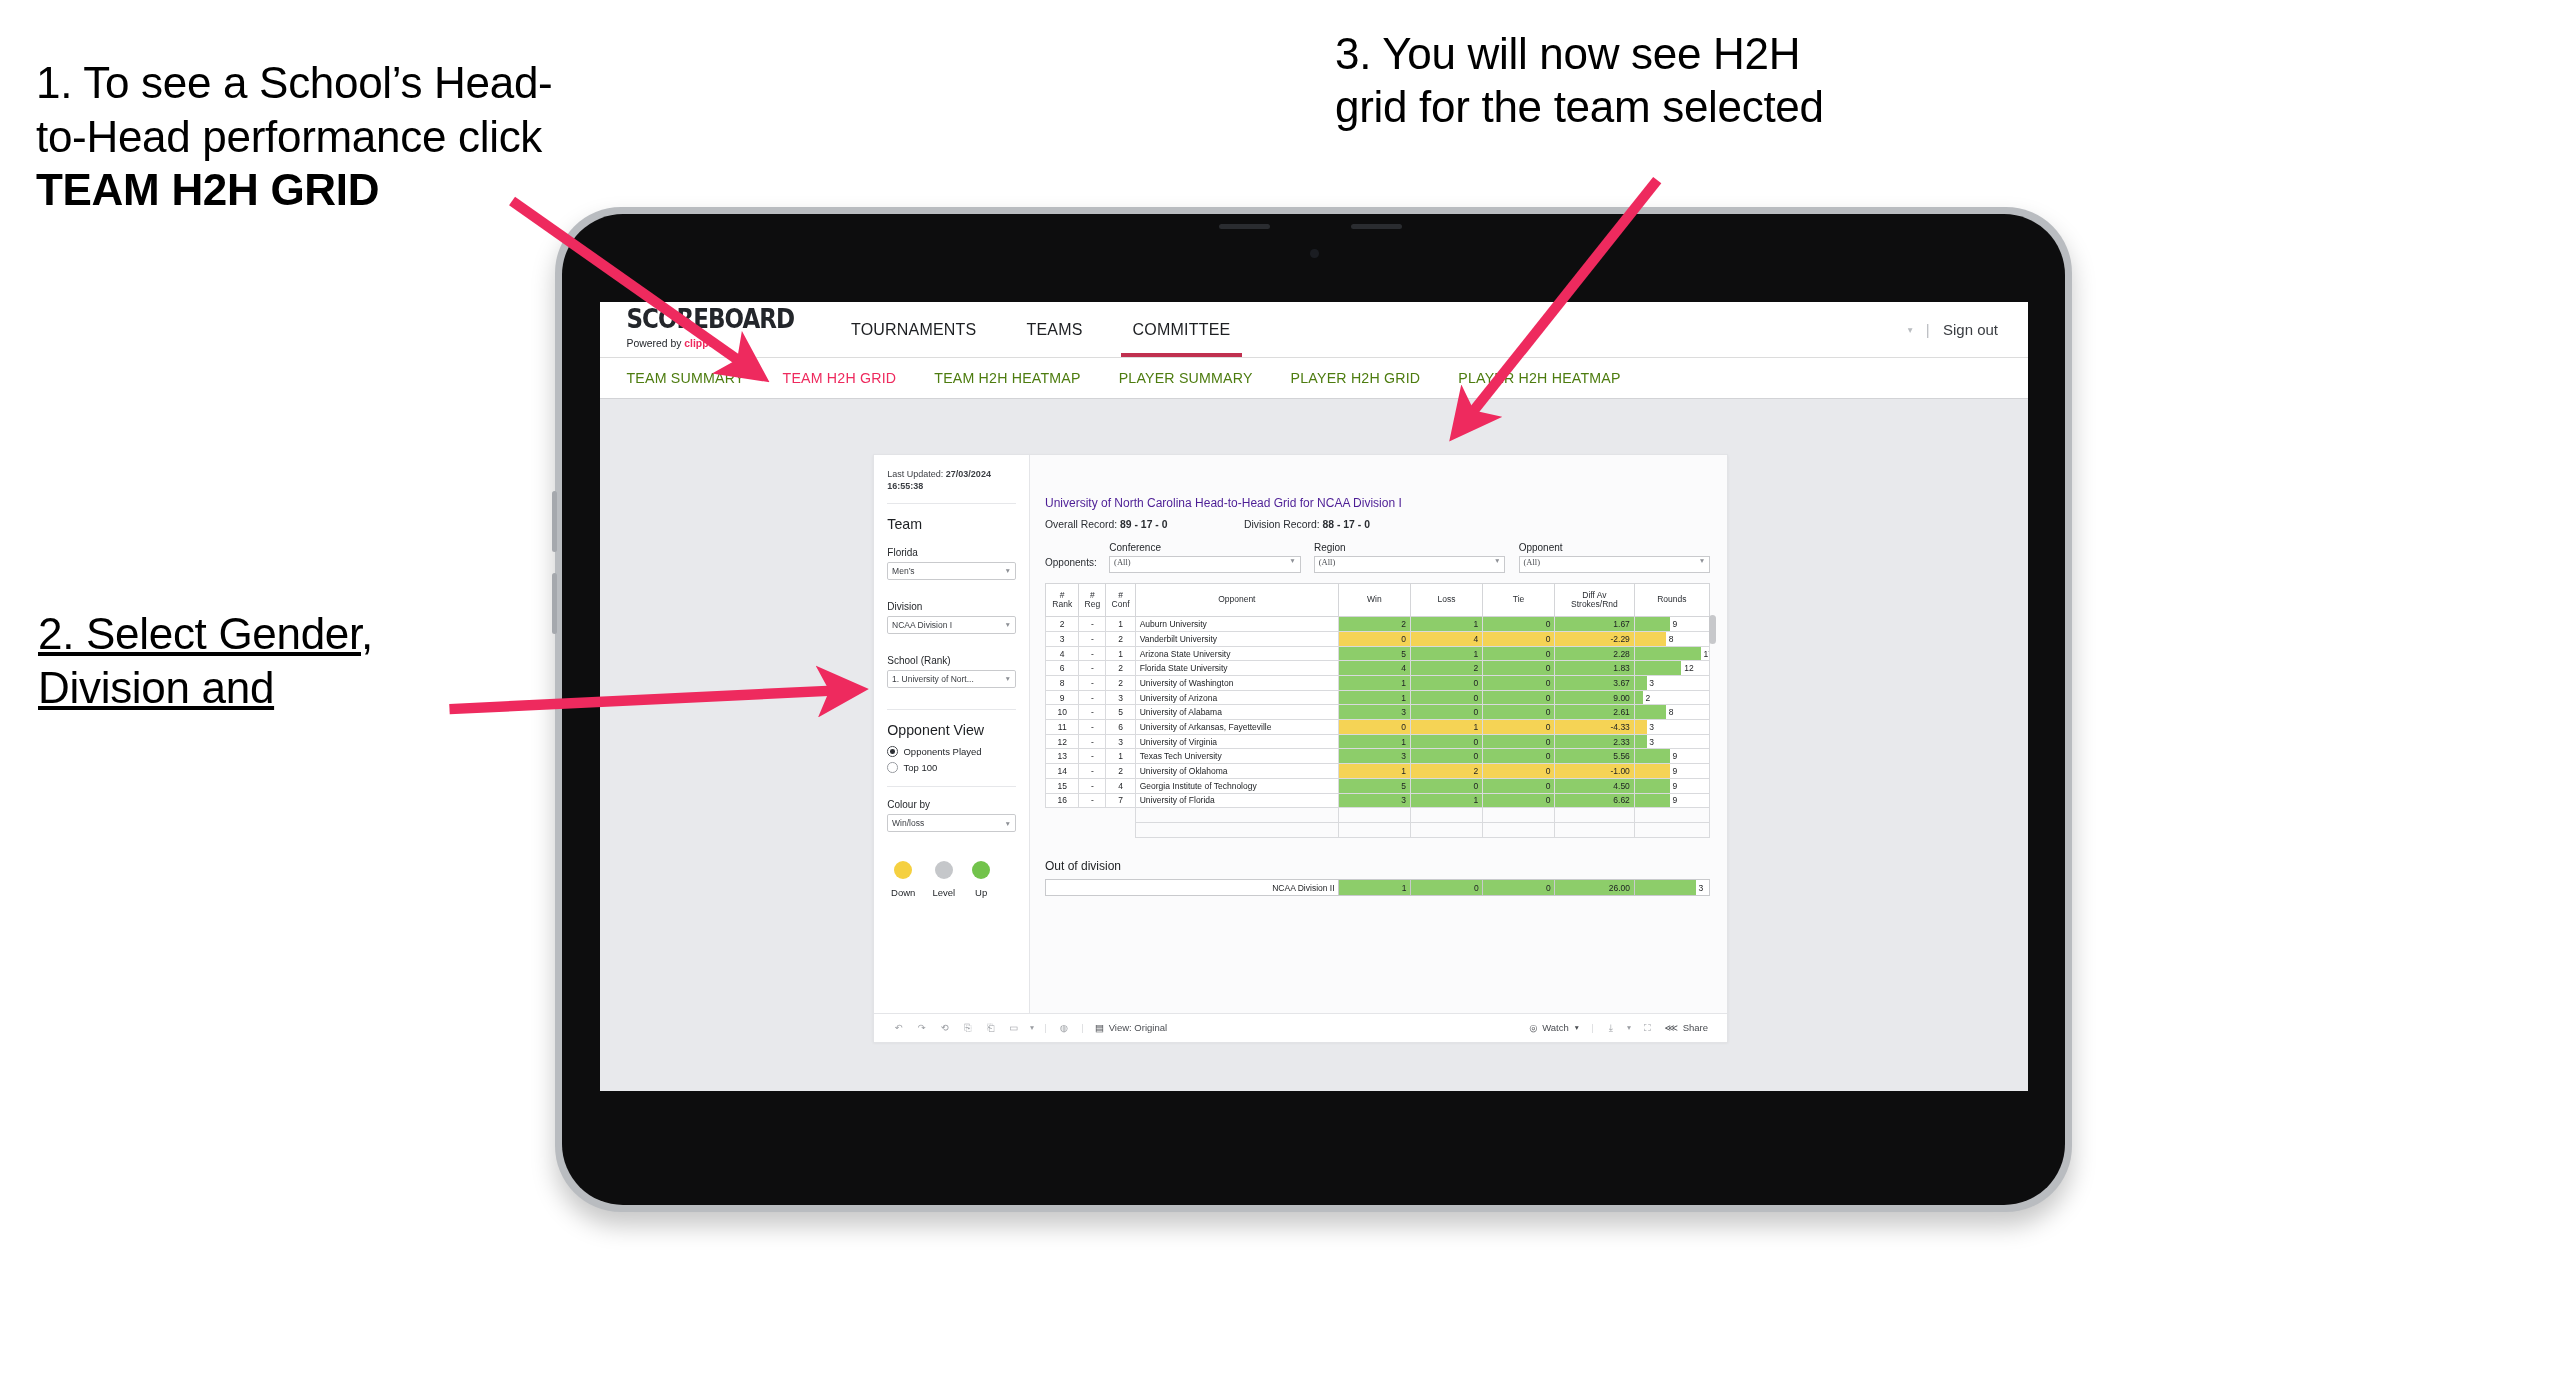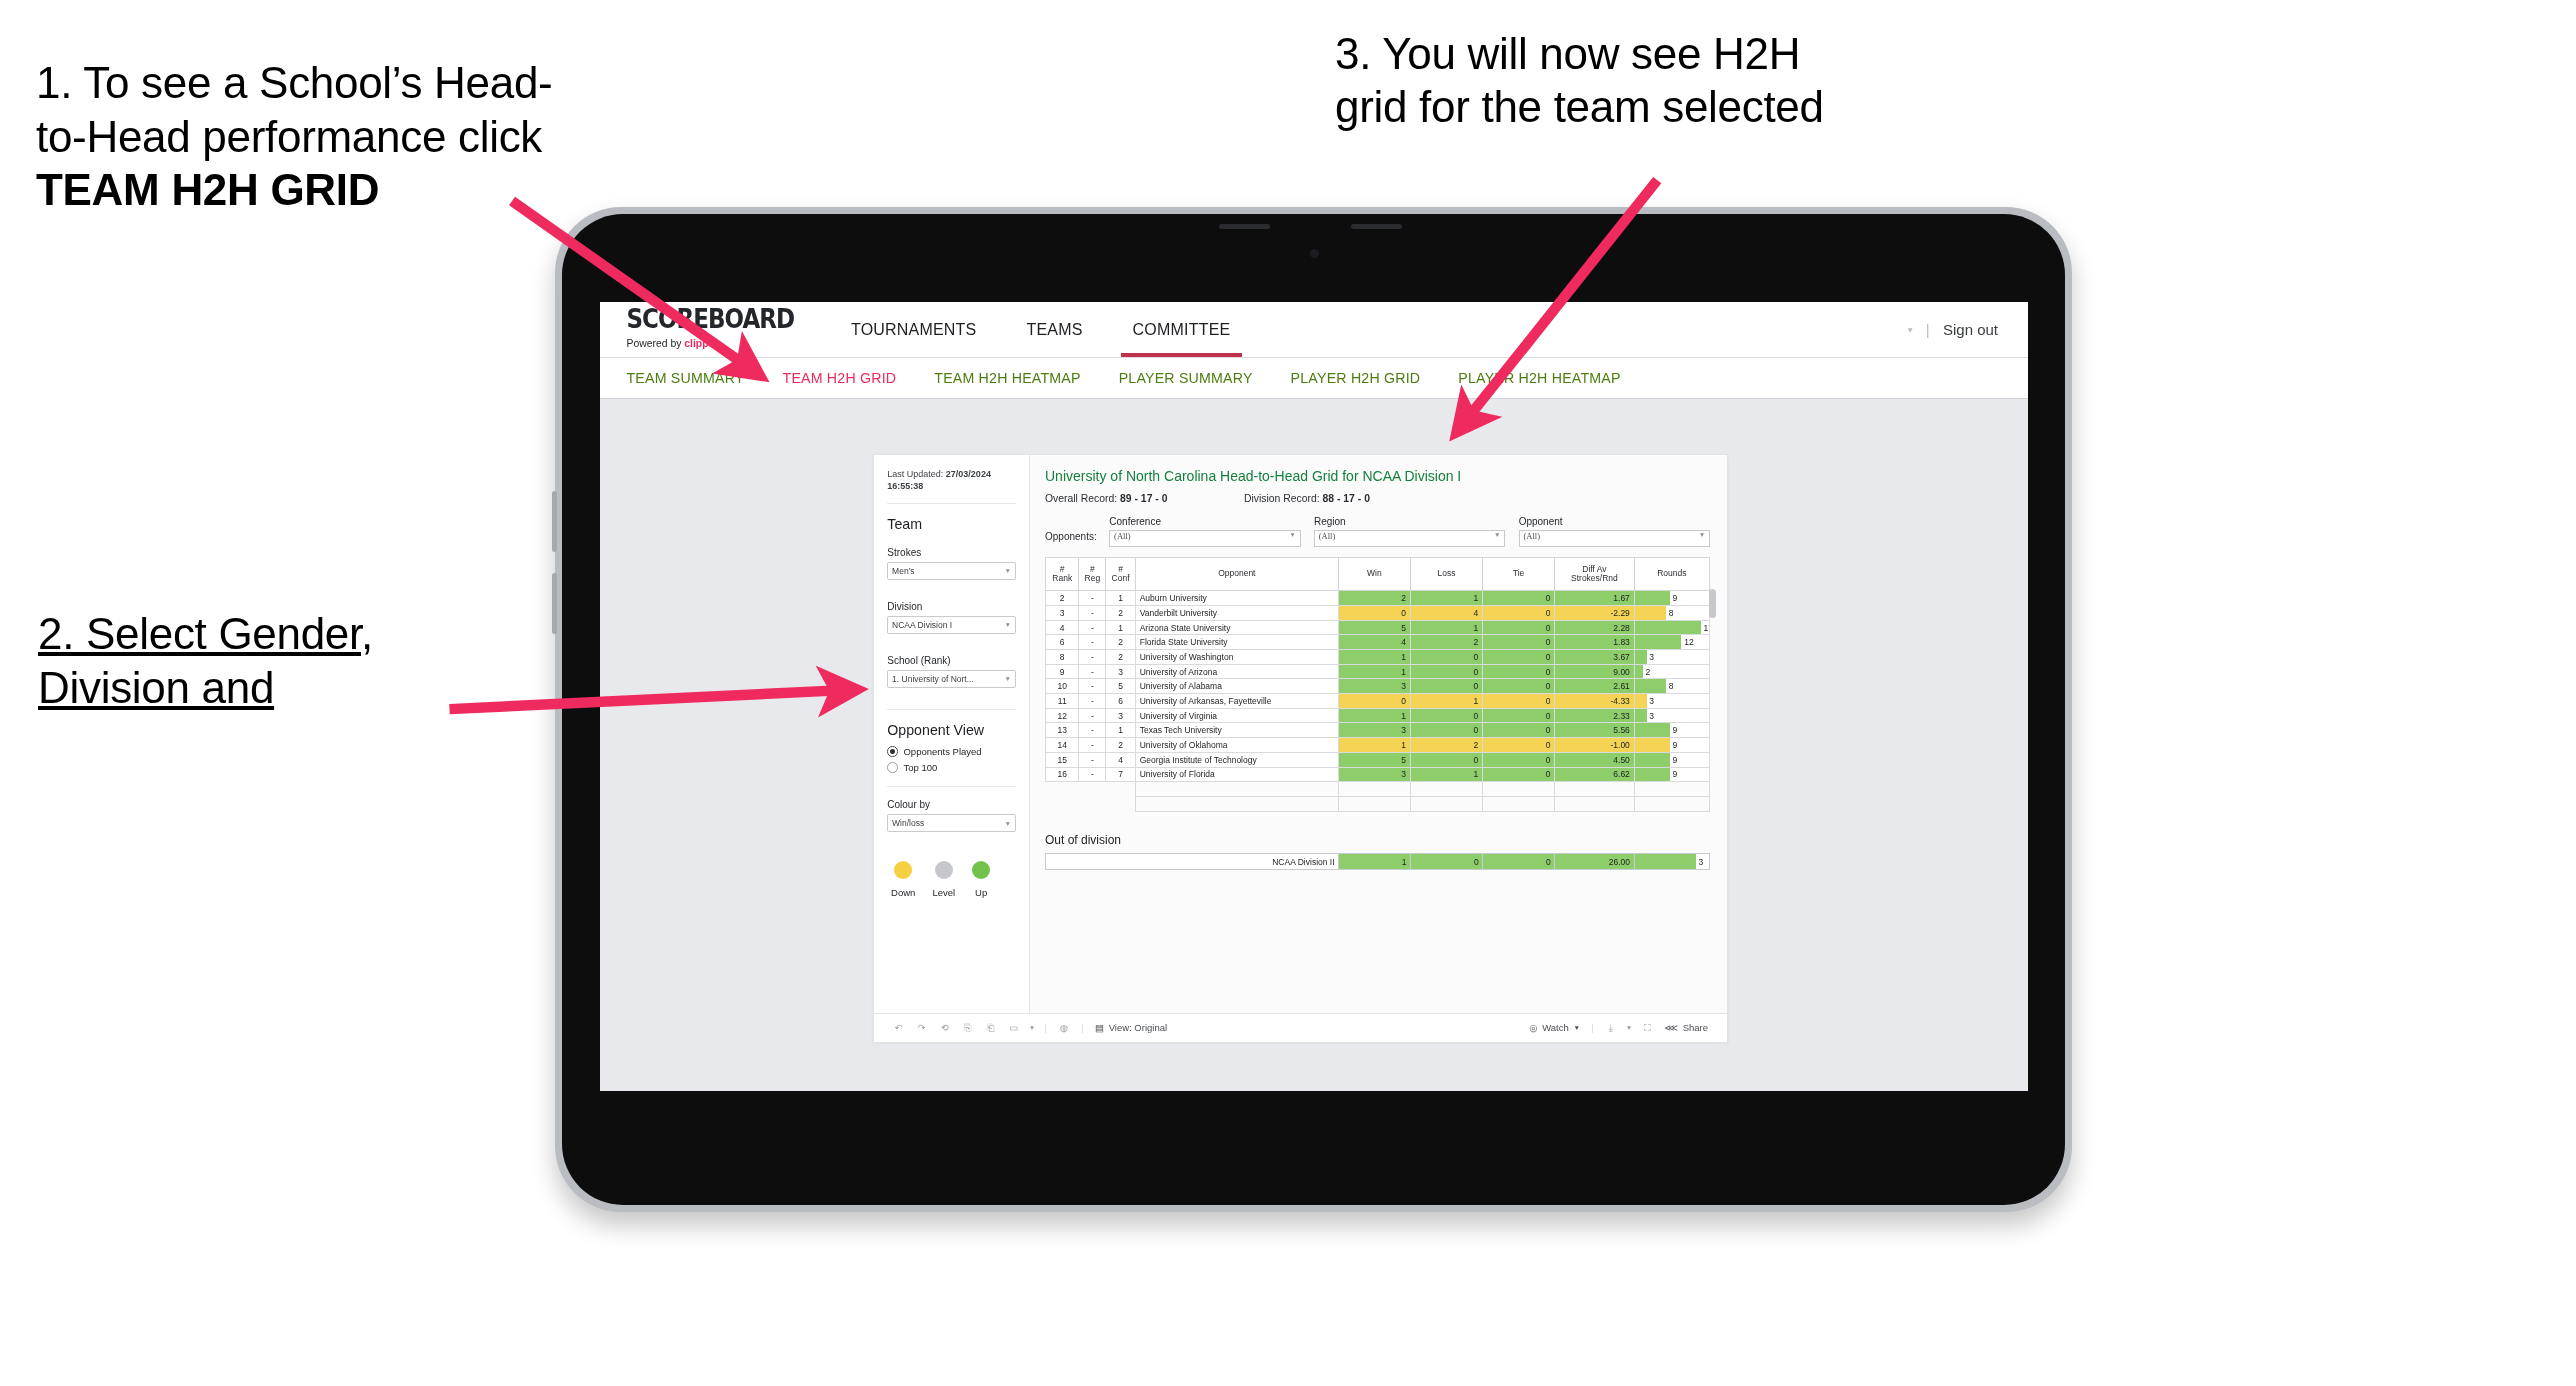--- a/index.html
+++ b/index.html
@@ -67,21 +67,21 @@
   .radio{display:flex;align-items:center;gap:5.7px;margin-bottom:4.7px;font-size:9.5px;color:#24272b;cursor:pointer;}
   .rd{width:8.5px;height:8.5px;border-radius:50%;border:1.1px solid #9a9da2;background:#fff;position:relative;flex:none;}
   .rd.on{border-color:#4a4d52;}
   .rd.on::after{content:"";position:absolute;left:1.9px;top:1.9px;width:4.7px;height:4.7px;border-radius:50%;background:#2d3035;}
   .legend{display:flex;gap:17px;margin-top:28.4px;padding-left:3.8px;}
   .lg{text-align:center;}
   .dot{width:18px;height:18px;border-radius:50%;margin:0 auto 3.8px auto;}
   .lg span{font-size:9.5px;color:#24272b;}
 
   .content{flex:1;padding:13.3px 17px 0 15px;box-sizing:border-box;min-width:0;}
-  .vtitle{font-size:14px;color:#15803d;margin-bottom:8.5px;}
+  .vtitle{font-size:12px;color:#4c1d95;margin-bottom:8.5px;margin-top:28px;}
   .records{display:flex;font-size:10.4px;color:#2a2d32;margin-bottom:12.3px;}
   .records .r1{width:199px;}
   .records b{font-weight:bold;}
   .filters{display:flex;align-items:flex-end;gap:13.3px;margin-bottom:10.4px;}
   .flabel{font-size:10px;color:#2a2d32;padding-bottom:4.7px;width:51px;flex:none;}
   .fcol{flex:1;}
   .fcol .cap{font-size:10px;color:#24272b;margin-bottom:2.8px;}
   .fsel{height:15px;border:0.9px solid #c9cacd;background:#fff;display:flex;align-items:flex-start;
         justify-content:space-between;padding:0 3.8px;font-size:8.5px;color:#4a4d52;cursor:pointer;font-family:Liberation Serif, serif;}
   .fsel .cv{font-size:6.6px;color:#8d9096;}
@@ -171,21 +171,21 @@
         <div class="viz-body">
 
           <div class="panel">
             <div class="lastupd">
               <span>Last Updated: </span><b>27/03/2024 16:55:38</b>
             </div>
             <div class="hr"></div>
             <h3>Team</h3>
 
             <div class="fld">
-              <label>Strokes</label>
+              <label>Florida</label>
               <div class="sel">
                 <span>Men’s</span>
                 <span class="cv">▼</span>
               </div>
             </div>
 
             <div class="fld">
               <label>Division</label>
               <div class="sel">
                 <span>NCAA Division I</span>

